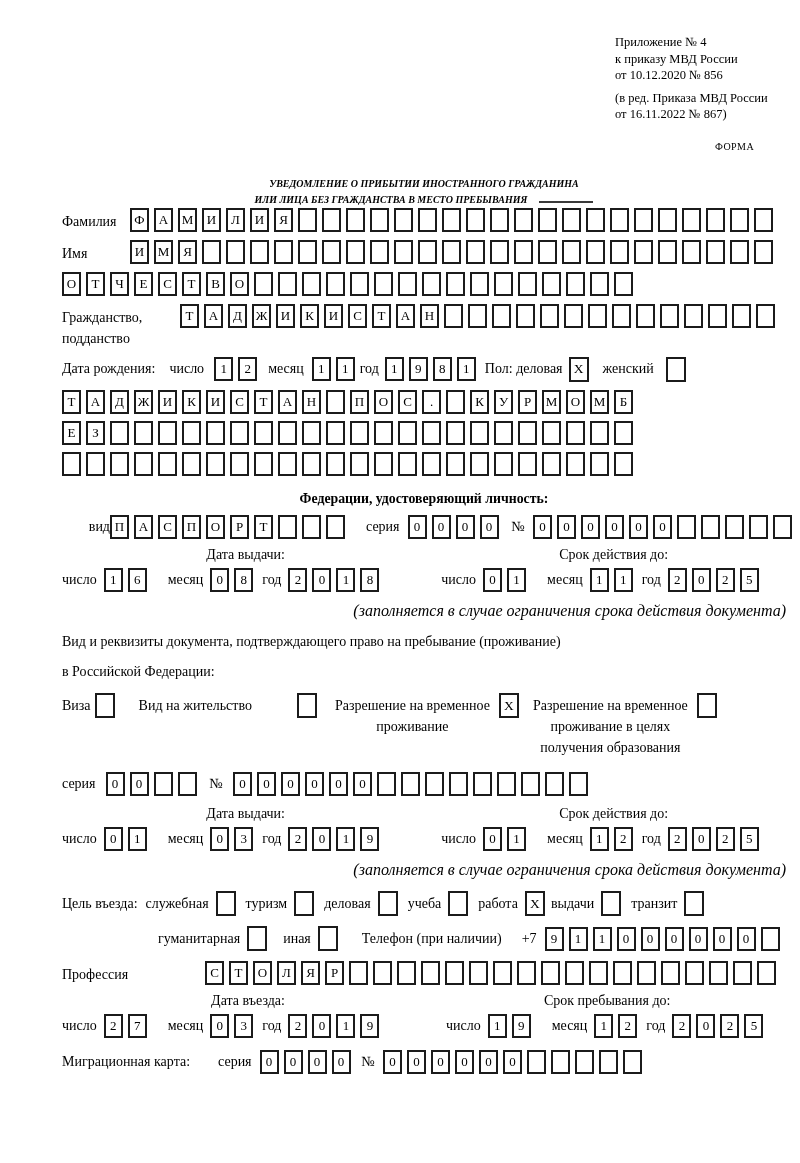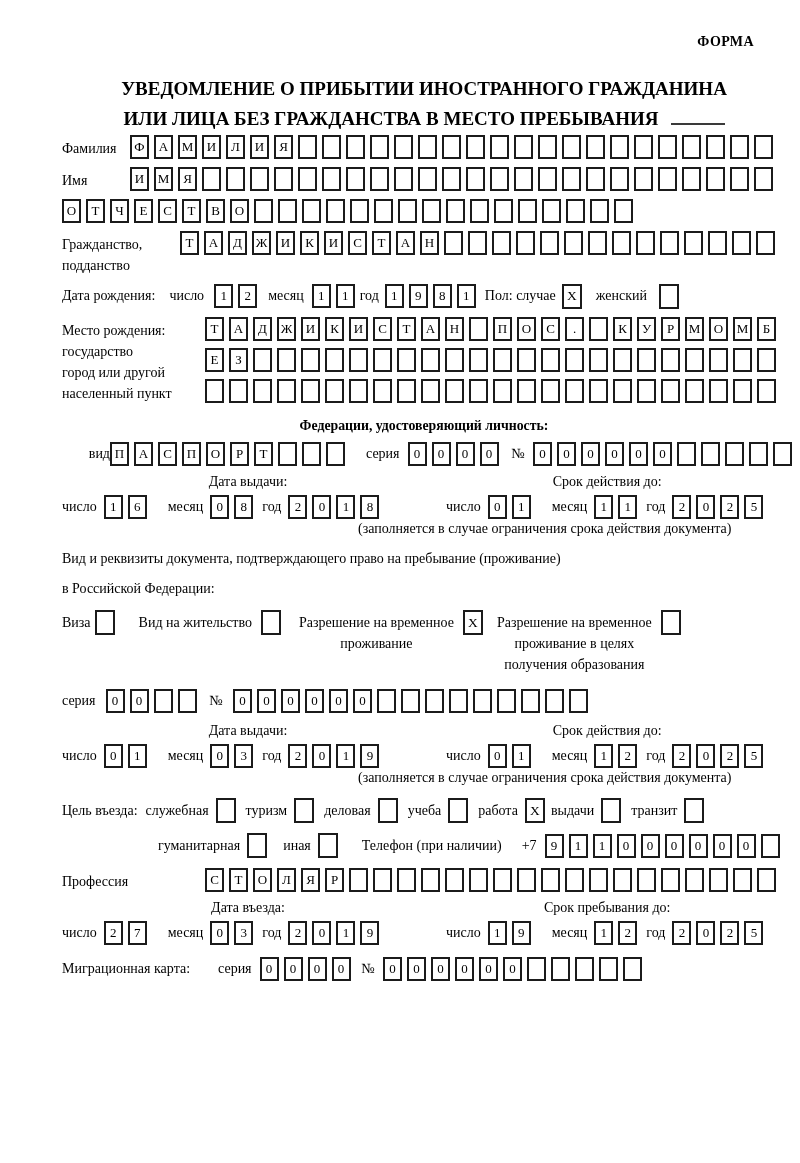--- a/index.html
+++ b/index.html
@@ -2,72 +2,79 @@
 <html><head>
 <meta charset="utf-8">
 <style>
   html,body{margin:0;padding:0;background:#ffffff;color:#000;}
   body{width:800px;min-height:1163px;font-family:"Liberation Serif","DejaVu Serif",serif;font-size:14px;box-sizing:border-box;}
   .page{padding:34px 14px 18px 62px;box-sizing:border-box;}
 
   
   .ref-block{margin-left:553px;font-size:12.5px;line-height:1.32;}
   .ref-block .ref2{margin-top:6px;}
-  .forma{font-weight:bold;text-align:right;padding-right:32px;font-size:14px;letter-spacing:.4px;}
-
-  .title{margin-top:24px;text-align:center;font-weight:bold;font-size:19px;line-height:1.6;}
+  .forma{font-weight:normal;text-align:right;padding-right:32px;margin-top:18px;font-size:10px;letter-spacing:.4px;}
+
+  .title{margin-top:24px;text-align:center;font-weight:bold;font-size:10px;line-height:1.6;font-style:italic;}
   .blank-line{display:inline-block;width:54px;border-bottom:2.5px solid #3a3a3a;height:2px;margin-left:12px;}
   .sec-heading{margin-top:25px;margin-bottom:17px;font-weight:bold;font-size:15px;letter-spacing:.1px;white-space:nowrap;}
 
   
   .cells{display:inline-flex;flex:none;}
   .cell{box-sizing:border-box;flex:none;display:inline-flex;align-items:center;justify-content:center;
         width:19px;height:24px;border:2px solid #1b1b1b;margin-right:5px;font-size:13px;}
   .cbox{box-sizing:border-box;flex:none;display:inline-flex;align-items:center;justify-content:center;
         width:20px;height:25px;border:2px solid #1b1b1b;font-size:13.5px;}
 
   .crow{display:flex;align-items:flex-start;margin-bottom:8px;}
   .crow .lbl{flex:none;padding-top:3px;line-height:1.5;}
   .w68{width:68px;} .w118{width:118px;} .w143{width:143px;} .w145{width:145px;} .w48{width:48px;}
   .inline-row{display:flex;align-items:center;margin-bottom:8px;text-align:right;}
   .slbl{flex:none;}
   .ml4{margin-left:4px;} .ml6{margin-left:6px;} .ml8{margin-left:8px;} .ml10{margin-left:10px;}
   .ml12{margin-left:12px;} .ml14{margin-left:14px;} .ml16{margin-left:16px;} .ml18{margin-left:18px;}
-  .ml20{margin-left:20px;} .ml24{margin-left:24px;} .ml28{margin-left:28px;}
+  .ml20{margin-left:20px;} .ml24{margin-left:24px;gap:36px;} .ml28{margin-left:28px;}
 
   .bp-rows{display:flex;flex-direction:column;}
   .bp-rows .cells{margin-bottom:7px;}
 
   .doc-heading{text-align:center;font-weight:bold;font-size:13.8px;margin:6px 0 8px;}
 
   .dates-row{display:flex;margin:8px 0 12px;}
   .date-group{display:flex;flex-direction:column;}
   .dg-left{width:372px;}
   .dg-right{margin-left:12px;}
   .date-heading{text-align:center;margin-bottom:5px;}
   .date-line{display:flex;align-items:center;}
   .date-line .slbl{margin-right:7px;}
   .date-line .grp{margin-left:16px;}
-  .date-note{font-size:14px;margin-top:2px;margin-left:-88px;white-space:nowrap;}
+  .date-note{font-size:16px;margin-top:10px;margin-left:-88px;white-space:nowrap;font-style:italic;}
 
   .intro-line{margin:2px 0 10px;line-height:1.45;}
   .permit-row{display:flex;align-items:flex-start;margin:4px 0 14px;}
   .permit-item{display:flex;align-items:flex-start;}
   .plabel{padding-top:3px;line-height:1.5;}
   .plabel.centered{text-align:center;}
   .permit-item .cbox{margin-left:9px;margin-top:1px;}
 
   .opt{display:flex;align-items:center;}
   .opt .cbox{margin-left:7px;}
 </style>
 </head>
 <body>
 
 <div class="page">
 
+  <div class="ref-block">
+    <div>Приложение № 4</div>
+    <div>к приказу МВД России</div>
+    <div>от 10.12.2020 № 856</div>
+    <div class="ref2">(в ред. Приказа МВД России</div>
+    <div>от 16.11.2022 № 867)</div>
+  </div>
 
   <div class="forma">ФОРМА</div>
 
   <div class="title">
     <div>УВЕДОМЛЕНИЕ О ПРИБЫТИИ ИНОСТРАННОГО ГРАЖДАНИНА</div>
     <div><span>ИЛИ ЛИЦА БЕЗ ГРАЖДАНСТВА В МЕСТО ПРЕБЫВАНИЯ</span><span class="blank-line"></span></div>
   </div>
 
 
   <div class="crow">
@@ -211,33 +218,27 @@
         <span class="cell">1</span>
         <span class="cell">1</span>
       </span>
     <span class="slbl">год</span>
     <span class="cells ml6">
         <span class="cell">1</span>
         <span class="cell">9</span>
         <span class="cell">8</span>
         <span class="cell">1</span>
       </span>
-    <span class="slbl ml4">Пол: случае</span>
+    <span class="slbl ml4">Пол: деловая</span>
     <span class="cbox ml6">X</span>
     <span class="slbl ml14">женский</span>
     <span class="cbox ml12"></span>
   </div>
 
   <div class="crow" style="margin-top:6px;">
-    <div class="lbl w143">
-      <div>Место рождения:</div>
-      <div>государство</div>
-      <div>город или другой</div>
-      <div>населенный пункт</div>
-    </div>
     <div class="bp-rows">
       <div class="cells">
           <span class="cell">Т</span>
           <span class="cell">А</span>
           <span class="cell">Д</span>
           <span class="cell">Ж</span>
           <span class="cell">И</span>
           <span class="cell">К</span>
           <span class="cell">И</span>
           <span class="cell">С</span>

